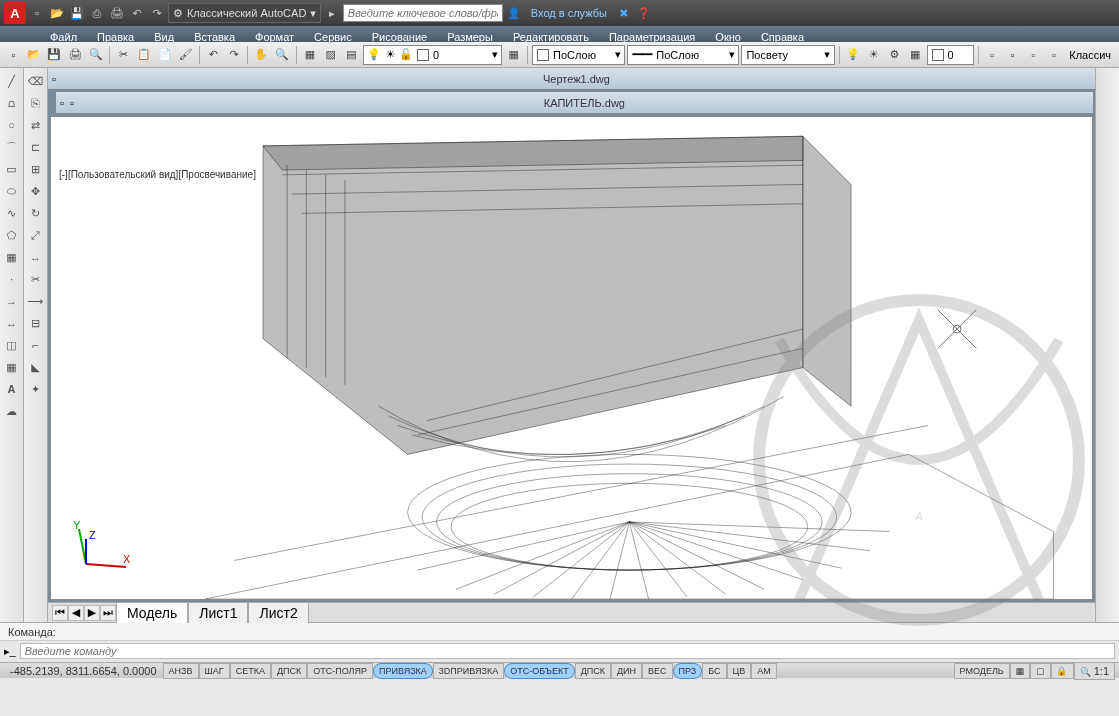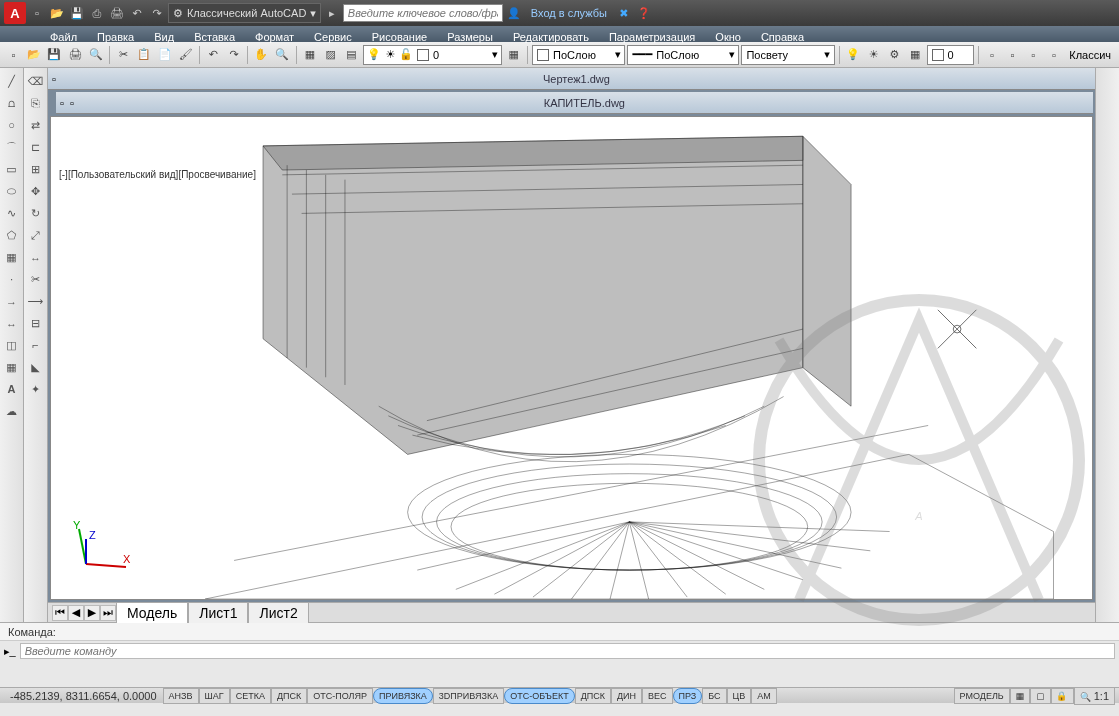--- a/index.html
+++ b/index.html
@@ -29,21 +29,21 @@
 .view-label { position:absolute; top:4px; left:8px; color:#333; font-size:10px;margin-top:48px; }
 .ucs { position:absolute; bottom:20px; left:20px; }
 .model-tabs { height:20px; background:#ddd; border-top:1px solid #aaa; display:flex; align-items:center; padding:0 4px; gap:0; }
 .mtab { padding:2px 10px; background:#f0f0f0; border:1px solid #aaa; border-bottom:none; cursor:pointer; font-size:14px; }
 .mtab.active { background:#fff; }
 .nav-btn { width:16px; height:16px; display:flex; align-items:center; justify-content:center; cursor:pointer; background:#eee; border:1px solid #bbb; }
 .cmd-area { height:40px; background:#e8e8e8; border-top:1px solid #aaa; }
 .cmd-hist { height:18px; padding:0 8px; color:#333; background:#f4f4f4; border-bottom:1px solid #ccc; display:flex; align-items:center;text-align:right; }
 .cmd-line { height:20px; display:flex; align-items:center; padding:0 4px; gap:4px; }
 .cmd-input { flex:1; border:1px solid #bbb; background:#fff; padding:0 4px; color:#999; font-style:italic; height:16px; }
-.statusbar { height:16px; background:linear-gradient(#e0e0e0,#c8c8c8); border-top:1px solid #aaa; display:flex; align-items:center; padding:0 4px; gap:0; font-size:10px;margin-top:25px; }
+.statusbar { height:16px; background:linear-gradient(#e0e0e0,#c8c8c8); border-top:1px solid #aaa; display:flex; align-items:center; padding:0 4px; gap:0; font-size:10px; }
 .sb-coord { padding:0 6px; color:#333; }
 .sb-btn { padding:2px 5px; border:1px solid #aaa; background:#ddd; cursor:pointer; color:#333; font-size:9px; }
 .sb-btn.active { background:#a0d0ff; border-color:#4a8aca;border-radius:8px; }
 .sb-spacer { flex:1; }
 .watermark { position:absolute; right:0; top:260px; width:400px; height:400px; opacity:0.25; pointer-events:none; }
 .right-tools { width:24px; background:linear-gradient(90deg,#e0e0e0,#f0f0f0); border-left:1px solid #aaa; }
 svg.wire { width:100%; height:100%; }
 </style>
 </head>
 <body>

